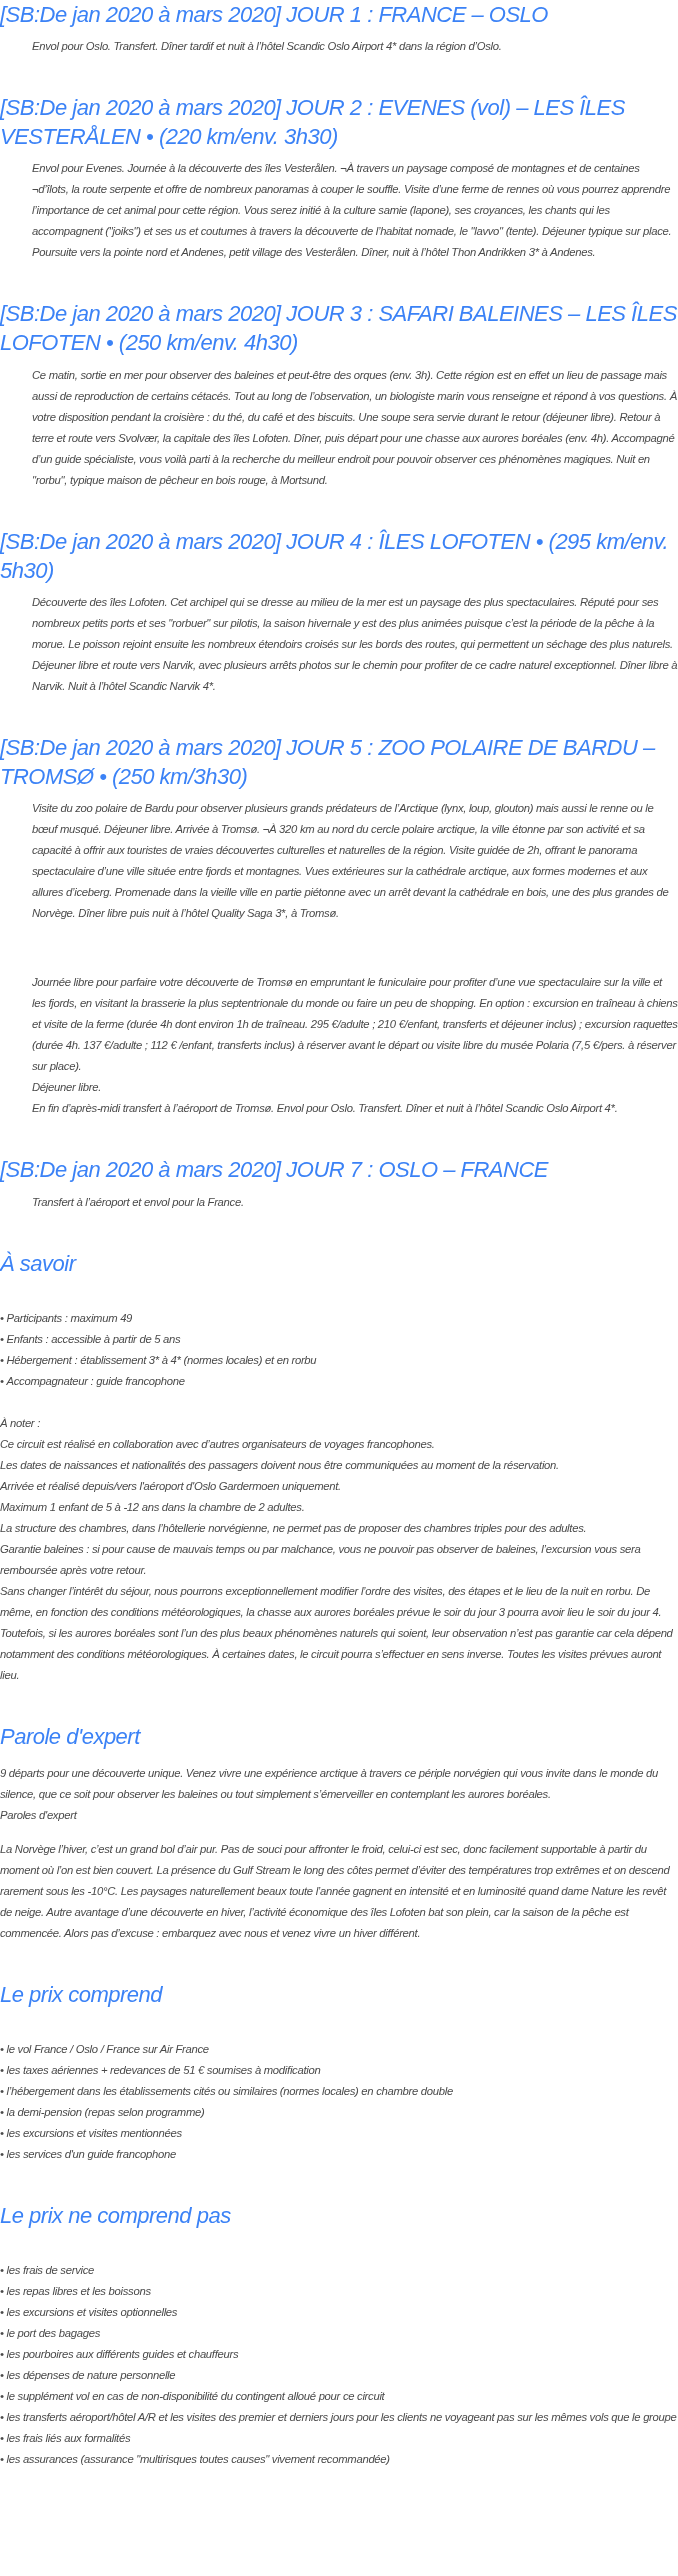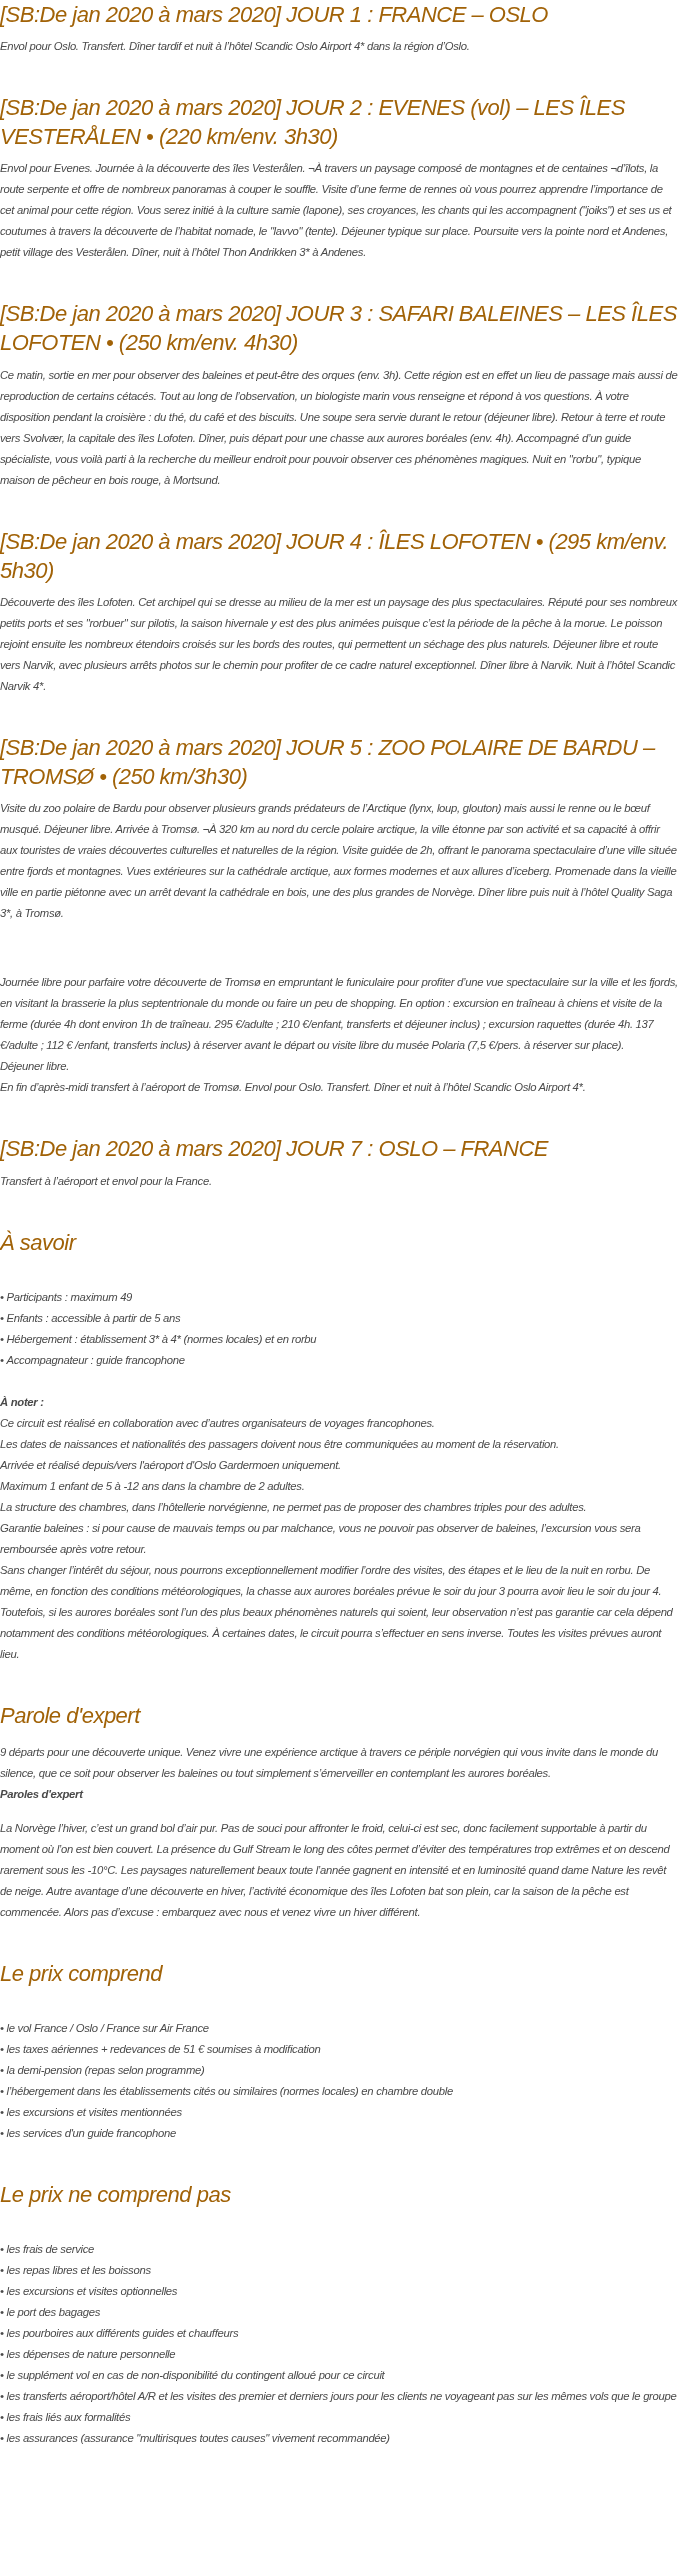--- a/index.html
+++ b/index.html
@@ -4,42 +4,42 @@
 <style>
   html, body { margin: 0; padding: 0; background: #ffffff; }
   body {
     width: 678px;
     font-family: "Liberation Sans", sans-serif;
     color: #4a4a4a;
   }
   .page { padding: 0 0 9px 0; }
   h2.day-title, h2.section-title {
     margin: 0;
-    color: #a16207;
+    color: #3b82f6;
     font-style: italic;
     font-weight: normal;
     font-family: "Liberation Sans", sans-serif;
     letter-spacing: -0.5px;
     font-size: 22px;
     line-height: 29px;
   }
   .day { margin: 0 0 0 0; }
   .day p, .section p {
     margin: 0;
     font-style: italic;
     font-size: 11.3px;
     line-height: 21px;
     letter-spacing: -0.3px;
     color: #4a4a4a;
   }
-  .day .body { margin-top: 7.2px; }
+  .day .body { margin-top: 7.2px; margin-left: 32px; }
   .gap-lg { height: 36px; }
   .section .list { margin-top: 30px; }
   .section .list p::before { content: "\2022\00a0"; }
-  .bold { font-weight: bold; color: #555; }
+  .bold { font-weight: normal; color: #555; }
   .spacer-line { height: 21px; }
 </style>
 </head>
 <body>
 
 <div class="page">
 
   <div class="day">
     <h2 class="day-title">[SB:De jan 2020 à mars 2020] JOUR 1 : FRANCE – OSLO</h2>
     <p class="body">Envol pour Oslo. Transfert. Dîner tardif et nuit à l’hôtel Scandic Oslo Airport 4* dans la région d’Oslo.</p>
@@ -113,22 +113,22 @@
     <div style="height:12.5px"></div>
     <p>La Norvège l’hiver, c’est un grand bol d’air pur. Pas de souci pour affronter le froid, celui-ci est sec, donc facilement supportable à partir du moment où l’on est bien couvert. La présence du Gulf Stream le long des côtes permet d’éviter des températures trop extrêmes et on descend rarement sous les -10°C. Les paysages naturellement beaux toute l’année gagnent en intensité et en luminosité quand dame Nature les revêt de neige. Autre avantage d’une découverte en hiver, l’activité économique des îles Lofoten bat son plein, car la saison de la pêche est commencée. Alors pas d’excuse : embarquez avec nous et venez vivre un hiver différent.</p>
   </div>
   <div class="gap-lg"></div>
 
   <div class="section">
     <h2 class="section-title">Le prix comprend</h2>
     <div class="list">
       <p>le vol France / Oslo / France sur Air France</p>
       <p>les taxes aériennes + redevances de 51 € soumises à modification</p>
+      <p>l’hébergement dans les établissements cités ou similaires (normes locales) en chambre double</p>
       <p>la demi-pension (repas selon programme)</p>
-      <p>l’hébergement dans les établissements cités ou similaires (normes locales) en chambre double</p>
       <p>les excursions et visites mentionnées</p>
       <p>les services d'un guide francophone</p>
     </div>
   </div>
   <div class="gap-lg"></div>
 
   <div class="section">
     <h2 class="section-title">Le prix ne comprend pas</h2>
     <div class="list">
       <p>les frais de service</p>

